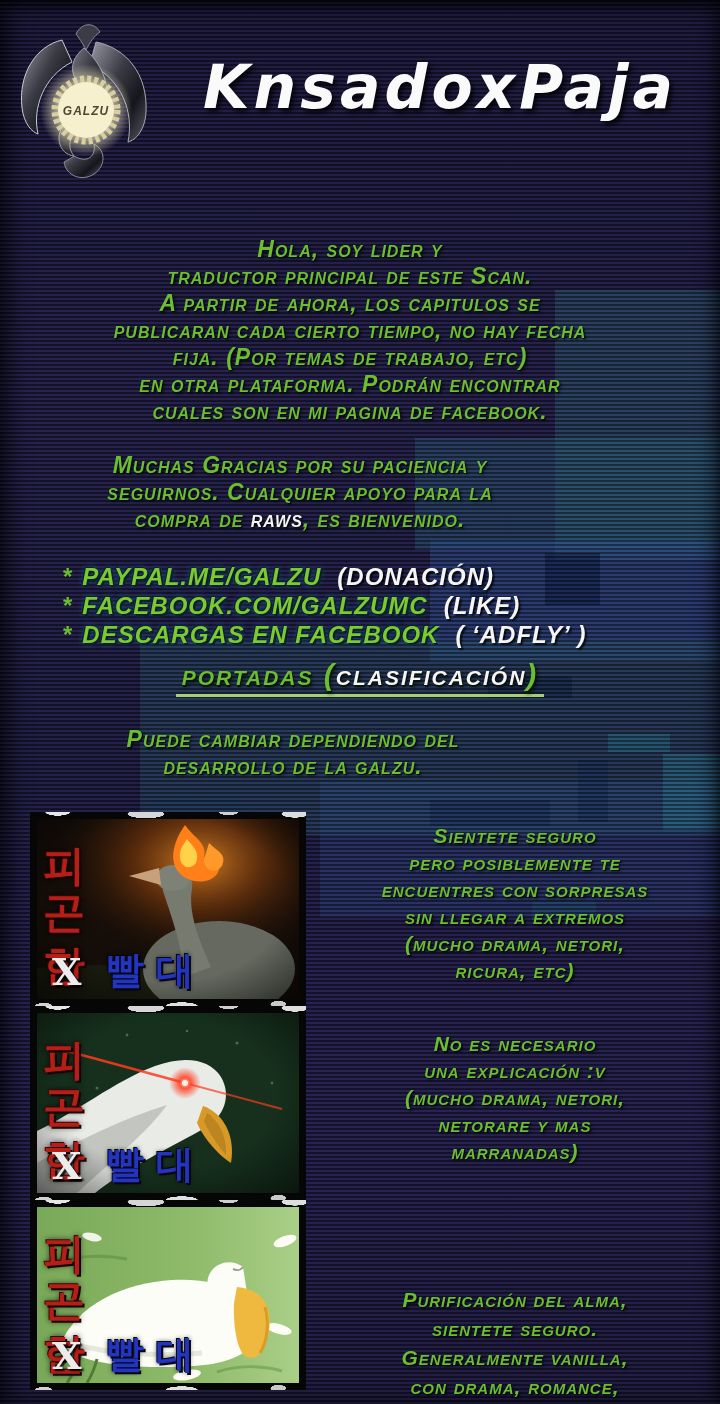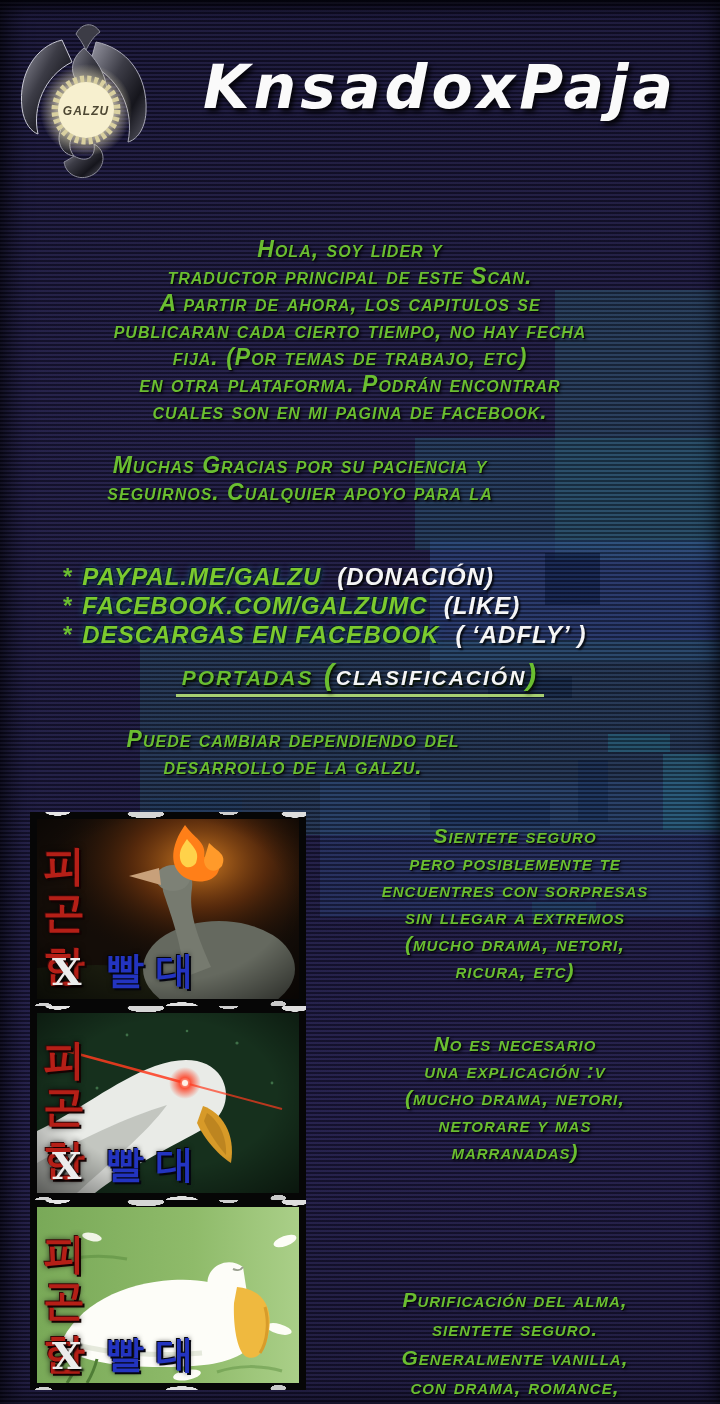--- a/index.html
+++ b/index.html
@@ -117,20 +117,21 @@
       <div class="tline">A partir de ahora, los capitulos se</div>
       <div class="tline">publicaran cada cierto tiempo, no hay fecha</div>
       <div class="tline">fija. (Por temas de trabajo, etc)</div>
       <div class="tline">en otra plataforma. Podrán encontrar</div>
       <div class="tline">cuales son en mi pagina de facebook.</div>
     </div>
 
   <div class="layer comic intro center" style="left:0;top:452px;width:600px;">
       <div class="tline"><span>Muchas Gracias por su paciencia y</span></div>
       <div class="tline"><span>seguirnos. Cualquier apoyo para la</span></div>
+      <div class="tline"><span>compra de </span><span class="c-white">raws</span><span>, es bienvenido.</span></div>
     </div>
 
   <div class="layer links-block" style="left:62px;top:562px;width:620px;">
     <div class="linkrow">
       <span class="bullet">*</span><span class="url">paypal.me/galzu</span><span class="note">(donación)</span>
     </div>
     <div class="linkrow">
       <span class="bullet">*</span><span class="url">facebook.com/galzumc</span><span class="note">(like)</span>
     </div>
     <div class="linkrow">

